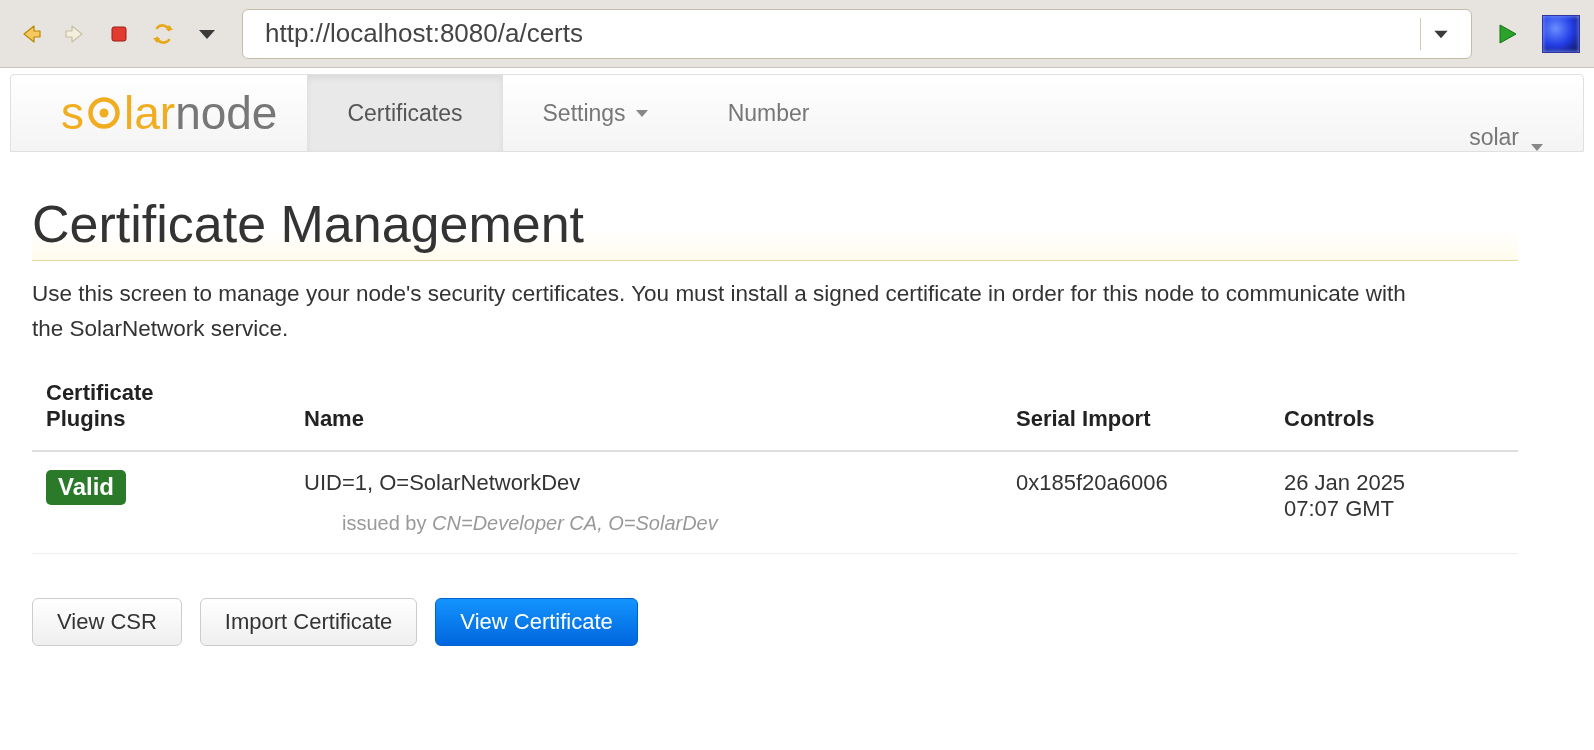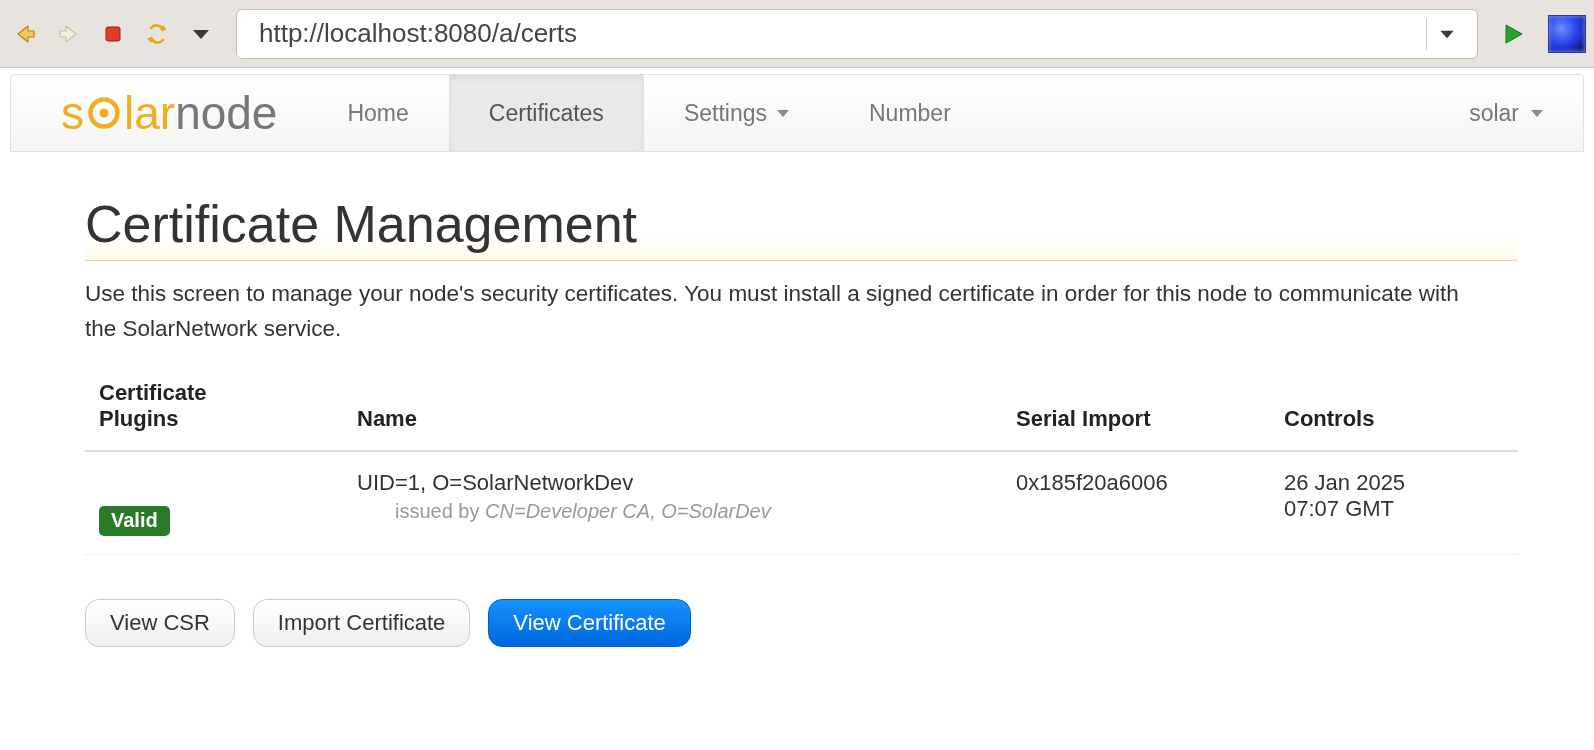--- a/index.html
+++ b/index.html
@@ -13,21 +13,21 @@
     overflow: hidden;
   }
 
   
   .browser-toolbar {
     height: 68px;
     background: #e7e3df;
     border-bottom: 1px solid #ccc4bd;
     display: flex;
     align-items: center;
-    padding: 0 8px;
+    padding: 0 14px;
     gap: 10px;
     box-sizing: border-box;
   }
   .tb-btn {
     width: 34px;
     height: 34px;
     display: flex;
     align-items: center;
     justify-content: center;
     border-radius: 4px;
@@ -125,26 +125,26 @@
     box-shadow: inset 0 3px 6px rgba(0,0,0,0.07);
     justify-content: center;
   }
   .caret-down {
     display:inline-block;width:0;height:0;
     border-left:6px solid transparent;border-right:6px solid transparent;
     border-top:7px solid #888;margin-left:4px;vertical-align:middle;
   }
   .nav-spacer{flex:1;}
   .nav-user {
-    display:flex;align-items:center;padding:0 40px;font-size:23px;color:#777;cursor:pointer;gap:8px;
+    display:flex;align-items:flex-end;padding:0 40px;font-size:23px;color:#777;cursor:pointer;gap:8px;
   }
 
   
   .page {
-    padding: 22px 76px 0 85px;
+    padding: 22px 76px 0 32px;
   }
   h1.page-title {
     font-family: "Segoe UI","Helvetica Neue",sans-serif;
     font-weight: 300;
     font-size: 52px;
     color: #333;
     margin: 20px 0 6px 0;
     padding-bottom: 6px;
     border-bottom: 1px solid #e7d89a;
     background: linear-gradient(#ffffff 55%, #fffbec 100%);
@@ -175,45 +175,44 @@
   table.cert-table tbody td {
     padding: 18px 14px;
     border-bottom: 1px solid #eee;
     vertical-align: top;
     color: #333;
   }
   .badge {
     display: inline-block;
     background: #2a7a2a;
     color: #fff;
-    font-size: 20px;
+    font-size: 24px;
     font-weight: 600;
     padding: 3px 12px 4px 12px;
     border-radius: 5px;
-    margin-top: 36px;
   }
   .issued-by {
     font-size: 20px;
     color: #999;
-    margin-top: 4px;
+    margin-top: 16px;
     padding-left: 38px;
   }
   .issued-by .prefix{font-style:normal;}
   .issued-by .dn{font-style:italic;}
 
   
   .btn-row {
     display: flex;
     gap: 18px;
     margin-top: 44px;
   }
   .btn {
     font-size: 22px;
     padding: 10px 24px;
-    border-radius: 14px;
+    border-radius: 6px;
     border: 1px solid #ccc;
     background: linear-gradient(#ffffff,#efefef);
     color: #333;
     cursor: pointer;
     font-family: inherit;
   }
   .btn-primary {
     background: linear-gradient(#1494ff,#0066dd);
     border-color: #0062cc;
     color: #fff;
@@ -280,23 +279,20 @@
       <svg viewBox="0 0 40 40">
         <circle cx="20" cy="20" r="15" fill="none" stroke="#f0ad1f" stroke-width="5"></circle>
         <circle cx="20" cy="20" r="5" fill="#f0ad1f"></circle>
       </svg>
     </span>
     <span class="lar-part">lar</span>
     <span class="node-part">node</span>
   </div>
 
   <div class="nav-items">
-    <div class="nav-item">
-      <span>Home</span>
-    </div>
     <div class="nav-item active">
       <span>Certificates</span>
     </div>
     <div class="nav-item">
       <span>Settings</span>
       <span class="caret-down"></span>
     </div>
     <div class="nav-item">
       <span>Number</span>
     </div>

